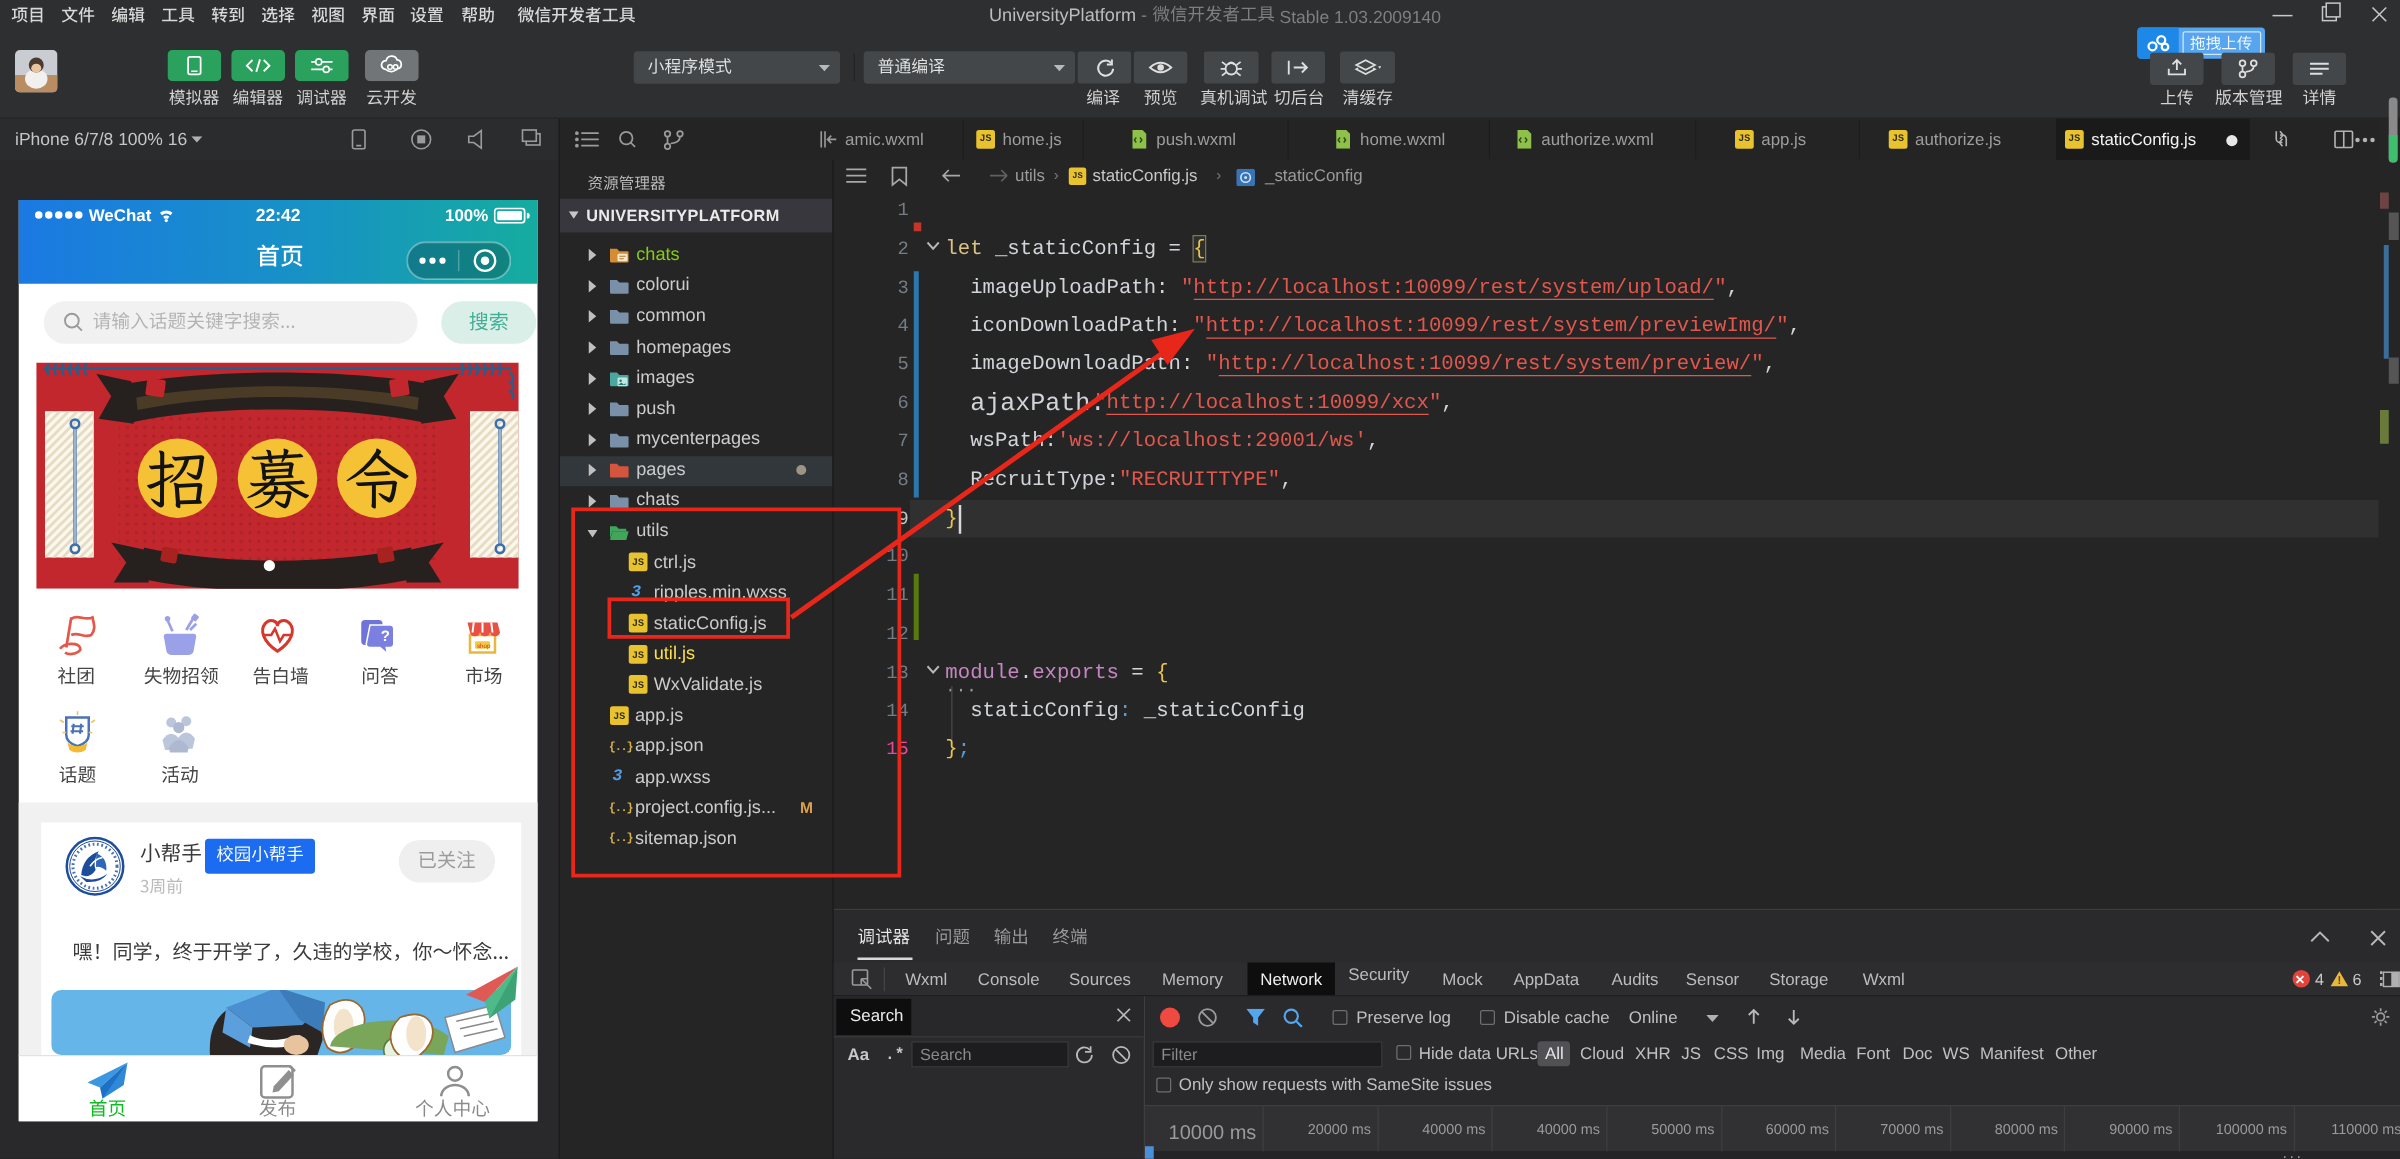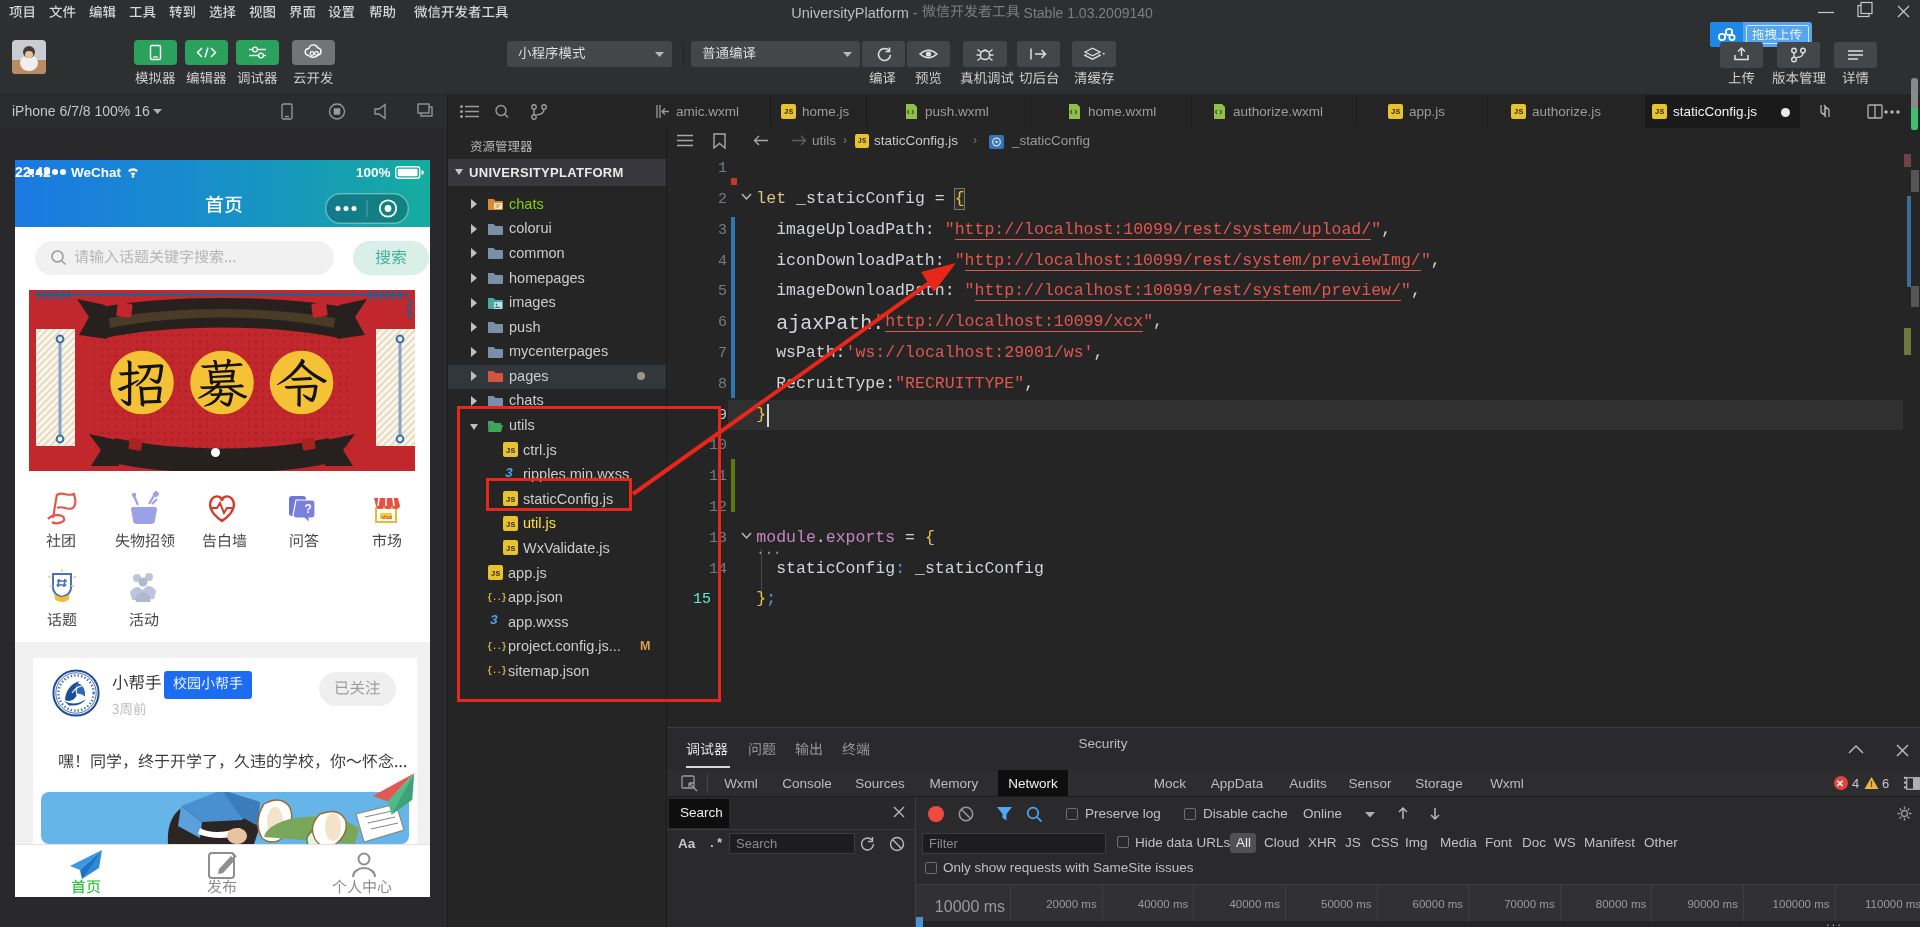--- a/index.html
+++ b/index.html
@@ -544,21 +544,21 @@
       <circle cx="28" cy="8" r="3"></circle>
       <circle cx="36" cy="8" r="3"></circle>
 </g>
     <text x="44" y="12.5" fill="#fff" font-size="13.5" font-weight="bold" font-family="Liberation Sans">WeChat</text>
 <g fill="#fff">
       <path d="M101 6.2 a8 8 0 0 1 10 0 l-1.6 2 a5.5 5.5 0 0 0 -6.8 0z"></path>
       <path d="M103.5 9.3 a4.5 4.5 0 0 1 5 0 l-1.4 1.8 a2.2 2.2 0 0 0 -2.2 0z"></path>
       <circle cx="106" cy="12.4" r="1.3"></circle>
     </g>
   </svg>
-<div class="abs" style="left:15px;top:164px;width:415px;text-align:left;font-size:14px;font-weight:bold;color:#fff">22:42</div>
+<div class="abs" style="left:15px;top:164px;width:415px;text-align:center;font-size:14px;font-weight:bold;color:#fff">22:42</div>
 <div class="abs" style="left:356px;top:165px;font-size:13.5px;font-weight:bold;color:#fff">100%</div>
 <svg class="abs" style="left:395px;top:166px" width="30" height="13">
     <rect x="0.7" y="0.7" width="24" height="11.6" rx="2.5" fill="none" stroke="#fff" stroke-width="1.4"></rect>
     <rect x="2.8" y="2.8" width="19.8" height="7.4" rx="1.2" fill="#fff"></rect>
     <path d="M26.5 4.2 v4.6 a2.3 2.3 0 0 0 0 -4.6z" fill="#fff"></path>
   </svg>
 <svg style="position:absolute;left:204.5px;top:195.0px;" width="38.0" height="22.0" viewBox="0 0 38.0 22.0">
     <g fill="#ffffff" transform="translate(0,16.7) scale(0.01900)">
       <use href="#m9996" x="0"></use>
       <use href="#m9875" x="1000"></use>
@@ -1136,21 +1136,21 @@
 <div class="abs mono" style="left:666px;top:283.4px;width:61px;text-align:right;font-size:15px;color:#747d84">5</div>
 <div class="abs mono" style="left:666px;top:314.2px;width:61px;text-align:right;font-size:15px;color:#747d84">6</div>
 <div class="abs mono" style="left:666px;top:345.0px;width:61px;text-align:right;font-size:15px;color:#747d84">7</div>
 <div class="abs mono" style="left:666px;top:375.8px;width:61px;text-align:right;font-size:15px;color:#747d84">8</div>
 <div class="abs mono" style="left:666px;top:406.6px;width:61px;text-align:right;font-size:15px;color:#c6c6c6">9</div>
 <div class="abs mono" style="left:666px;top:437.4px;width:61px;text-align:right;font-size:15px;color:#747d84">10</div>
 <div class="abs mono" style="left:666px;top:468.2px;width:61px;text-align:right;font-size:15px;color:#747d84">11</div>
 <div class="abs mono" style="left:666px;top:499.0px;width:61px;text-align:right;font-size:15px;color:#747d84">12</div>
 <div class="abs mono" style="left:666px;top:529.8px;width:61px;text-align:right;font-size:15px;color:#747d84">13</div>
 <div class="abs mono" style="left:666px;top:560.6px;width:61px;text-align:right;font-size:15px;color:#747d84">14</div>
-<div class="abs mono" style="left:650px;top:591.4px;width:61px;text-align:right;font-size:15px;color:#5eead4">15</div>
+<div class="abs mono" style="left:666px;top:591.4px;width:61px;text-align:right;font-size:15px;color:#ec4899">15</div>
 <div class="abs" style="left:731px;top:216.8px;width:4px;height:180.8px;background:#2e77ae"></div>
 <div class="abs" style="left:731px;top:459.2px;width:4px;height:52.4px;background:#587c0c"></div>
 <div class="abs" style="left:731px;top:178px;width:6px;height:7px;background:#c4362a"></div>
 <svg class="abs" style="left:741px;top:193.0px" width="11" height="8">
     <path d="M1 1 L5.5 6 L10 1" stroke="#b8b8b8" stroke-width="1.5" fill="none"></path>
   </svg>
 <svg class="abs" style="left:741px;top:531.8px" width="11" height="8">
     <path d="M1 1 L5.5 6 L10 1" stroke="#b8b8b8" stroke-width="1.5" fill="none"></path>
   </svg>
 <div class="abs mono" style="left:756.30px;top:189.0px;font-size:16.5px;letter-spacing:0.015px;color:#dcc184;white-space:pre">let</div>
@@ -1244,21 +1244,21 @@
     <g stroke="#9a9a9a" stroke-width="1.3" fill="none">
 <rect x="2" y="2" width="12" height="12" rx="1"></rect>
       <path d="M9 9 L17 17 M9 9 L9 14 M9 9 L14 9" fill="#9a9a9a"></path>
     </g>
   </svg>
 <div class="abs" style="left:707px;top:774px;width:1px;height:19px;background:#444"></div>
 <div class="abs" style="left:741px;top:776px;font-size:13.5px;color:#bcbcbc;transform:translateX(-50%)">Wxml</div>
 <div class="abs" style="left:807px;top:776px;font-size:13.5px;color:#bcbcbc;transform:translateX(-50%)">Console</div>
 <div class="abs" style="left:880px;top:776px;font-size:13.5px;color:#bcbcbc;transform:translateX(-50%)">Sources</div>
 <div class="abs" style="left:954px;top:776px;font-size:13.5px;color:#bcbcbc;transform:translateX(-50%)">Memory</div>
-<div class="abs" style="left:1103px;top:736px;font-size:13.5px;color:#bcbcbc;transform:translateX(-50%)">Security</div>
+<div class="abs" style="left:1103px;top:772px;font-size:13.5px;color:#bcbcbc;transform:translateX(-50%)">Security</div>
 <div class="abs" style="left:1170px;top:776px;font-size:13.5px;color:#bcbcbc;transform:translateX(-50%)">Mock</div>
 <div class="abs" style="left:1237px;top:776px;font-size:13.5px;color:#bcbcbc;transform:translateX(-50%)">AppData</div>
 <div class="abs" style="left:1308px;top:776px;font-size:13.5px;color:#bcbcbc;transform:translateX(-50%)">Audits</div>
 <div class="abs" style="left:1370px;top:776px;font-size:13.5px;color:#bcbcbc;transform:translateX(-50%)">Sensor</div>
 <div class="abs" style="left:1439px;top:776px;font-size:13.5px;color:#bcbcbc;transform:translateX(-50%)">Storage</div>
 <div class="abs" style="left:1507px;top:776px;font-size:13.5px;color:#bcbcbc;transform:translateX(-50%)">Wxml</div>
 <div class="abs" style="left:998px;top:770px;width:70px;height:26px;background:#0e0e0e"></div>
 <div class="abs" style="left:1033px;top:776px;font-size:13.5px;color:#f0f0f0;transform:translateX(-50%)">Network</div>
 <div class="abs" style="left:1834px;top:776px;width:14px;height:14px;border-radius:50%;background:#e0443a"></div>
 <div class="abs" style="left:1840px;top:778px;font-size:10px;color:#fff;font-weight:bold;transform:translateX(-50%)">✕</div>

